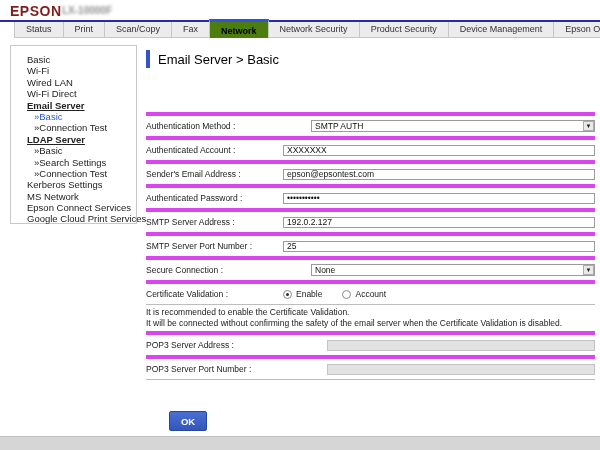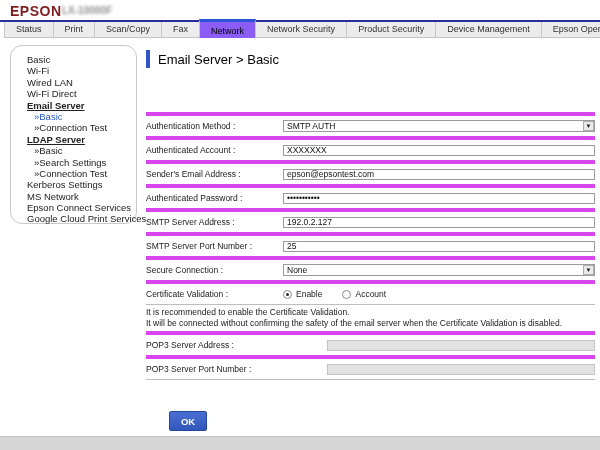--- a/index.html
+++ b/index.html
@@ -10,31 +10,31 @@
   }
   
   .header { position:absolute; top:0; left:0; right:0; height:20px; background:#fff; }
   .logo { position:absolute; left:10px; top:3px; font-size:14px; font-weight:bold;
           color:#7f1d1d; letter-spacing:.5px; }
   .model { position:absolute; left:62px; top:5px; font-size:10px; font-weight:bold;
            color:#8f8f8f; filter:blur(1.4px); user-select:none; }
   .navline { position:absolute; top:20px; left:0; right:0; height:2px; background:#2b2ba0; }
   
   .tabbar { position:absolute; top:22px; left:0; right:0; height:17px; display:flex;
-            padding-left:4px; align-items:flex-start; }
+            padding-left:14px; align-items:flex-start; }
   .tab { background:#ececec; border:1px solid #c6c6c6; border-top:none; margin-left:-1px;
          height:16px; line-height:15px; box-sizing:border-box; padding:0 11px;
          font-size:9px; color:#333; text-align:center; white-space:nowrap; cursor:pointer; }
   .tab:first-child { margin-left:0; }
-  .tab.active { background:#8b5cf6; font-weight:normal; color:#000; position:relative; z-index:2;
+  .tab.active { background:#4d7c0f; font-weight:bold; color:#000; position:relative; z-index:2;
                 margin-top:-3px; height:20px; line-height:18px;
                 border-top:3px solid #2e52d8; border-bottom:1px solid #fff; }
   
   .sidebar { position:absolute; left:10px; top:45px; width:127px; height:179px;
-             border:1px solid #c9c9c9; border-radius:12px; background:#fff;
+             border:1px solid #c9c9c9; border-radius:0; background:#fff;
              padding-top:8px; box-sizing:border-box; }
   .side-item { font-size:9.5px; color:#222; padding-left:16px; height:11.4px;
                line-height:11.4px; white-space:nowrap; cursor:pointer; }
   .side-section { font-weight:bold; text-decoration:underline; }
   .side-sub { padding-left:23px; }
   .side-active { color:#2a5ad2; }
   
   .title-wrap { position:absolute; left:146px; top:50px; height:18px; display:flex; align-items:center; }
   .title-bar { width:4px; height:18px; background:#2f55c8; margin-right:8px; }
   .page-title { font-size:13px; color:#000; }
@@ -44,21 +44,21 @@
   .frow { display:flex; align-items:center; border-top:4px solid #d946ef; height:24px; box-sizing:border-box; }
   .flabel { width:137px; flex-shrink:0; font-size:8.5px; color:#1a1a1a; white-space:nowrap; }
   .flabel.wide { width:181px; }
   .fctrl { flex:1; display:flex; align-items:center; height:100%; }
   .tin { width:100%; height:11px; box-sizing:border-box; border:1px solid #9b9b9b;
          font-family:"Liberation Sans", sans-serif; font-size:8.5px; padding:0 3px;
          background:#fff; color:#111; outline:none; }
   .tin:disabled { background:#e2e2e2; border-color:#c3c3c3; }
   .fselect { width:100%; height:12px; box-sizing:border-box; border:1px solid #9b9b9b;
              background:#fff; display:flex; align-items:center; justify-content:space-between;
-             cursor:pointer; }
+             cursor:pointer;margin-left:28px; }
   .selval { font-size:8.5px; color:#111; padding-left:3px; }
   .selbtn { width:11px; height:10px; margin-right:0; background:#e9e9e9;
             border:1px solid #adadad; box-sizing:border-box; display:flex;
             align-items:center; justify-content:center; font-size:6px; color:#222; }
   .radio-group { display:flex; align-items:center; gap:20px; font-size:8.5px; color:#1a1a1a; }
   .radio-opt { display:flex; align-items:center; cursor:pointer; }
   .radio { width:9px; height:9px; border-radius:50%; border:1px solid #8a8a8a;
            background:#fefefe; box-sizing:border-box; margin-right:4px; position:relative; }
   .radio.checked::after { content:""; position:absolute; left:2px; top:2px; width:3px;
                           height:3px; border-radius:50%; background:#2c2c2c; }

